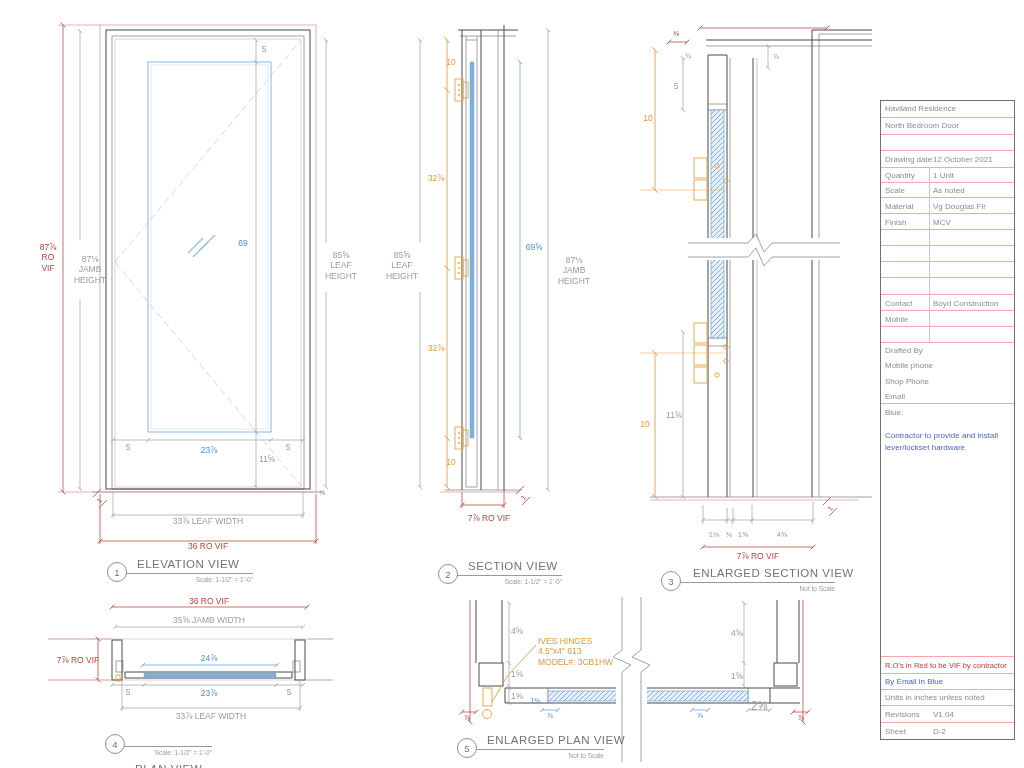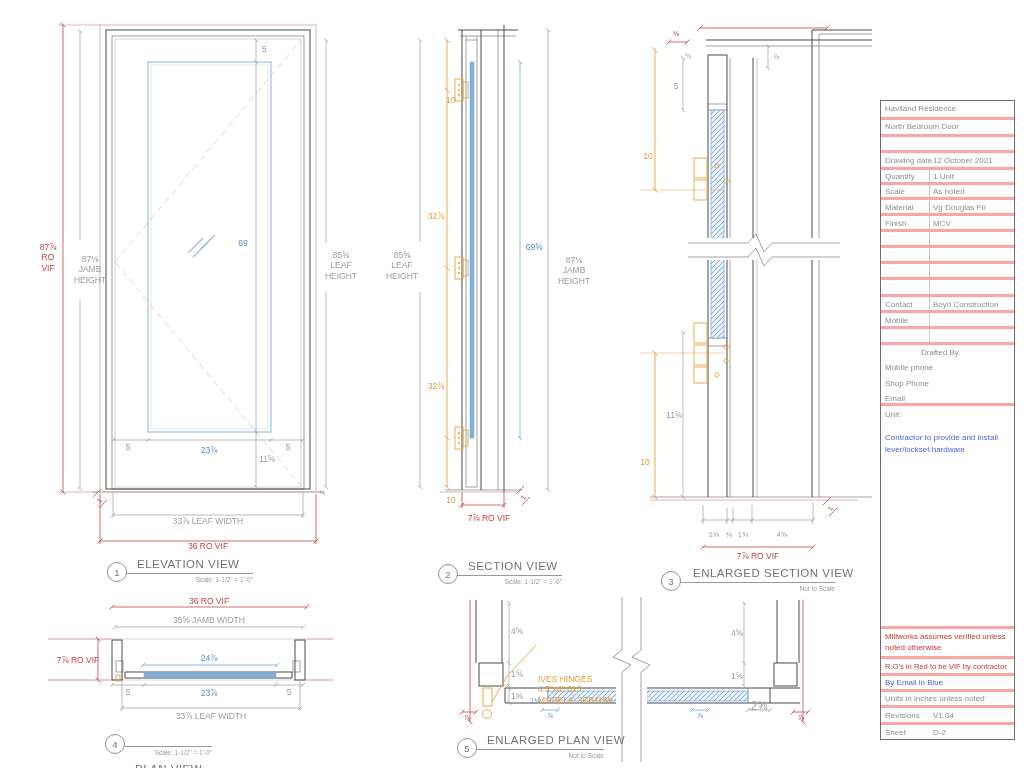--- a/index.html
+++ b/index.html
@@ -3,29 +3,29 @@
 <meta charset="utf-8">
 <style>
   html,body{margin:0;padding:0;background:#e8e8e8;}
   #stage{position:relative;width:1024px;height:768px;background:#ffffff;overflow:hidden;
          font-family:"Liberation Sans","DejaVu Sans",sans-serif;}
   #linework{position:absolute;left:0;top:0;}
   .lbl{position:absolute;font-size:8.5px;line-height:1.22;text-align:center;white-space:pre-line;
        transform:translate(-50%,-50%);pointer-events:none;}
   .red{color:#c33e3e;}
   .blue{color:#4f8fd3;}
-  .orange{color:#e09a3a;margin-top:38px;}
+  .orange{color:#e09a3a;}
   .gray{color:#9a9a9a;}
   .vt-circle{position:absolute;width:18px;height:18px;border:1px solid #909090;border-radius:50%;
              color:#737373;font-size:9.5px;display:flex;align-items:center;justify-content:center;background:#fff;}
   .vt-title{position:absolute;font-size:11.5px;color:#737373;letter-spacing:.5px;white-space:nowrap;}
   .vt-line{position:absolute;height:1px;background:#9a9a9a;}
   .vt-scale{position:absolute;font-size:6.5px;color:#9a9a9a;text-align:right;white-space:nowrap;}
   .tb{position:absolute;border:1px solid #6f6f6f;background:#fff;font-size:8px;color:#8c8c8c;}
-  .tb-row{position:absolute;left:0;right:0;border-top:3px solid #fca5a5;box-sizing:border-box;}
+  .tb-row{position:absolute;left:0;right:0;border-top:1px solid #fca5a5;box-sizing:border-box;}
   .tb-row.first{border-top:none;}
   .tb-label{position:absolute;left:4px;top:50%;transform:translateY(-50%);white-space:nowrap;}
   .tb-value{position:absolute;left:52px;top:50%;transform:translateY(-50%);white-space:nowrap;}
   .tb-div{position:absolute;left:48px;top:0;bottom:0;width:1px;background:#c8c8c8;}
   .tb-cell{position:absolute;left:4px;right:3px;top:50%;transform:translateY(-50%);line-height:1.45;}
   .tb-line{display:flex;align-items:center;padding-left:4px;}
   .tb-notes-label{position:absolute;left:4px;top:4px;}
   .tb-note{position:absolute;left:4px;top:26px;right:6px;line-height:1.55;}
   .tb .tred{color:#cf3434;}
   .tb .tblue{color:#4a63d8;}
@@ -436,31 +436,28 @@
         <div class="tb-div"></div>
         <span class="tb-label">Mobile</span>
         <span class="tb-value"></span>
       </div>
       <div class="tb-row" style="top: 225px; height: 16px;">
         <div class="tb-div"></div>
         <span class="tb-label"></span>
         <span class="tb-value"></span>
       </div>
       <div class="tb-row" style="top: 241px; height: 61px;">
-        <div class="tb-line" style="height: 15.25px; margin-left: 36px;">Drafted By</div>
+        <div class="tb-line" style="height: 15.25px;">Drafted By</div>
         <div class="tb-line" style="height: 15.25px;">Mobile phone</div>
         <div class="tb-line" style="height: 15.25px;">Shop Phone</div>
         <div class="tb-line" style="height: 15.25px;">Email</div>
       </div>
       <div class="tb-row" style="top: 302px; height: 223px;">
-        <div class="tb-notes-label">Unit:</div>
+        <div class="tb-notes-label">Blue:</div>
         <div class="tb-note tblue">Contractor to provide and install lever/lockset hardware</div>
-      </div>
-      <div class="tb-row" style="top: 525px; height: 30px;">
-        <div class="tb-cell tred">Millworks assumes verified unless noted otherwise</div>
       </div>
       <div class="tb-row" style="top: 555px; height: 17px; font-size: 7.6px;">
         <div class="tb-cell tred">R.O's in Red to be VIF by contractor</div>
       </div>
       <div class="tb-row" style="top: 572px; height: 16px;">
         <div class="tb-cell tblue">By Email in Blue</div>
       </div>
       <div class="tb-row" style="top: 588px; height: 16px;">
         <div class="tb-cell">Units in inches unless noted</div>
       </div>

